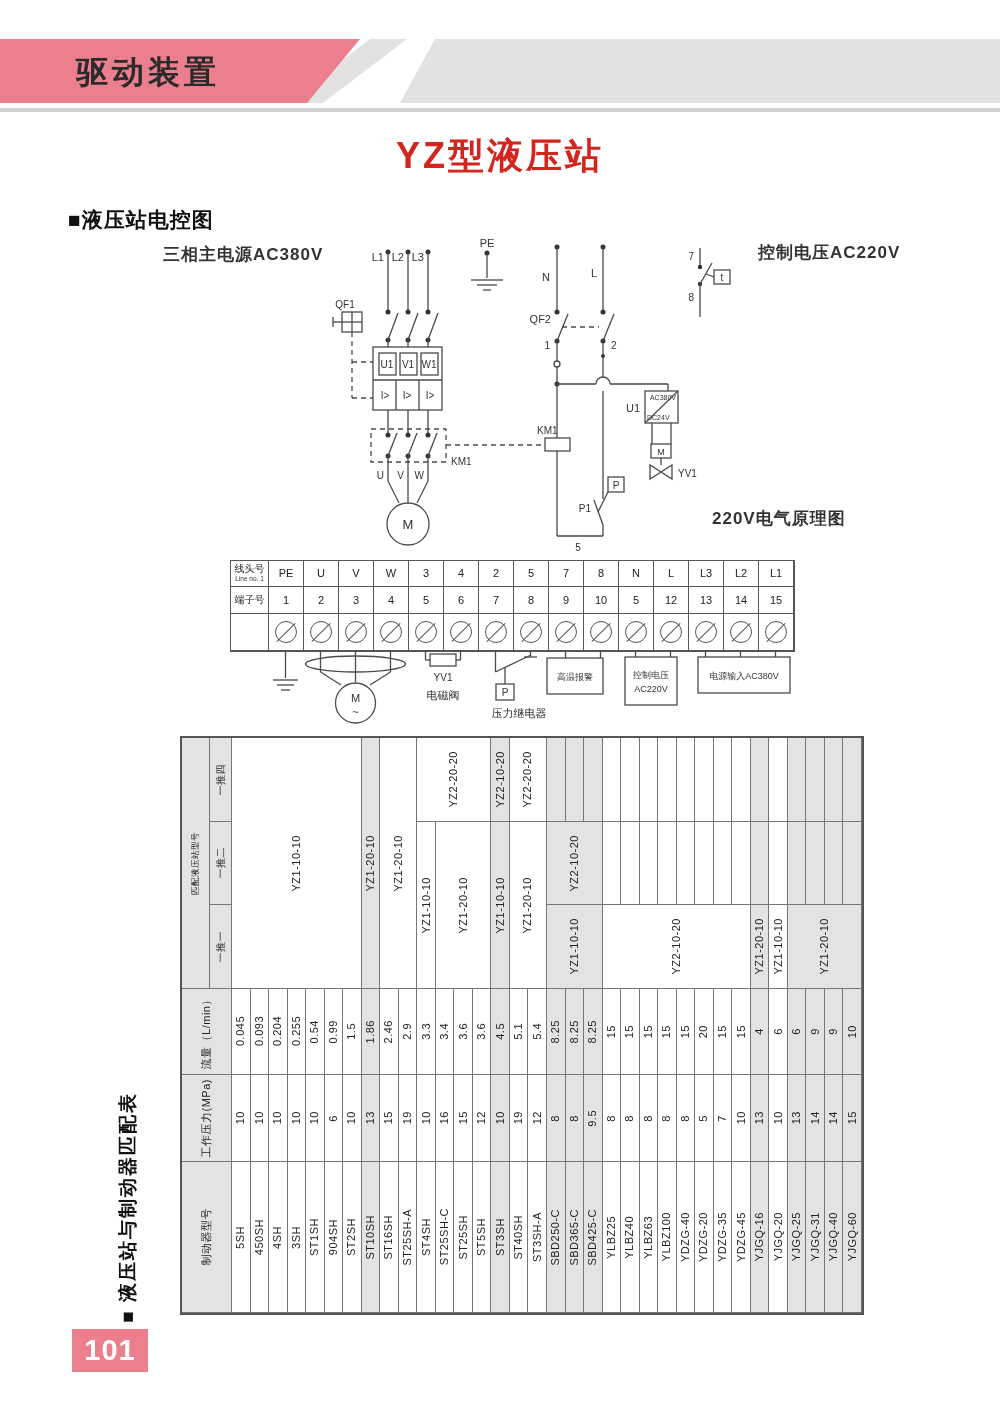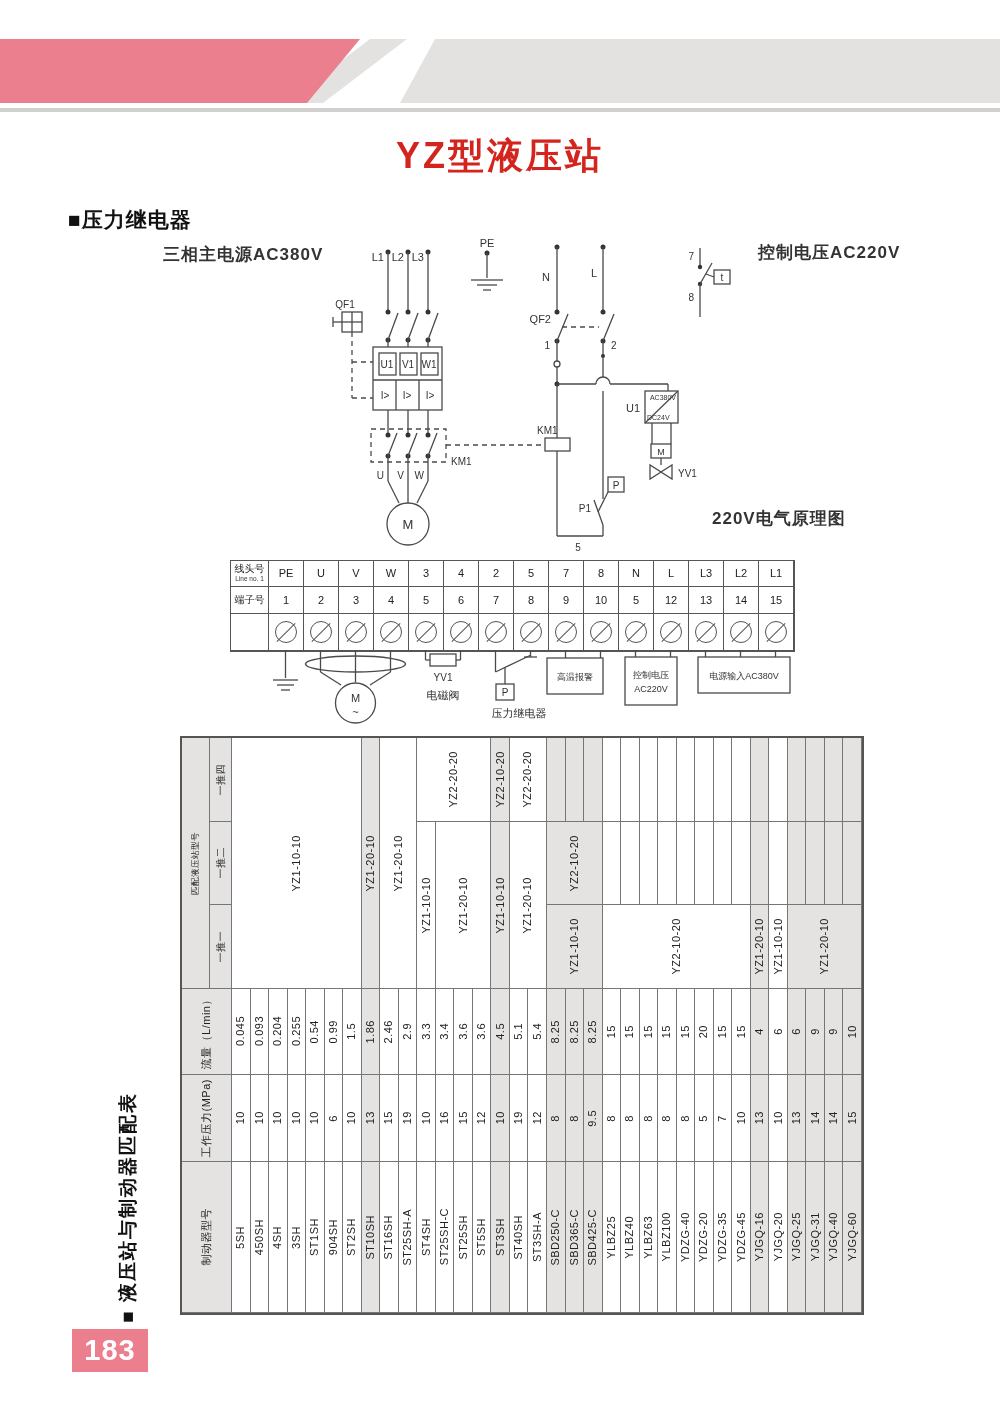--- a/index.html
+++ b/index.html
@@ -58,25 +58,26 @@
   .page-no{position:absolute;left:72px;top:1329px;width:76px;height:43px;background:#ec7f8e;
     display:flex;align-items:center;justify-content:center;color:#fff;font-size:29px;font-weight:bold;letter-spacing:1px;}
 </style>
 </head>
 <body>
 
 <div class="hdr-band">
   <div class="hdr-gray"></div>
   <div class="hdr-stripe"></div>
   <div class="hdr-pink"></div>
+  <div class="hdr-title">驱动装置</div>
 </div>
 <div class="hdr-rule"></div>
 
 <div class="page-title">YZ型液压站</div>
-<div class="section-head">■压力继电器</div>
+<div class="section-head">■液压站电控图</div>
 
 <span class="cap" style="left:163px;top:243px;">三相主电源AC380V</span>
 <span class="cap" style="left:758px;top:241px;">控制电压AC220V</span>
 <span class="cap" style="left:712px;top:507px;">220V电气原理图</span>
 
 <svg class="circ" viewBox="330 236 650 322">
 
   <circle class="dot" cx="388" cy="252" r="2.5"></circle>
     <circle class="dot" cx="408" cy="252" r="2.5"></circle>
     <circle class="dot" cx="428" cy="252" r="2.5"></circle>
@@ -762,14 +763,14 @@
     <div class="tcell" style="grid-area: 2 / 30;"></div>
     <div class="tcell shade" style="grid-area: 2 / 31;"></div>
     <div class="tcell" style="grid-area: 2 / 32;"></div>
     <div class="tcell shade" style="grid-area: 2 / 33;"></div>
     <div class="tcell shade" style="grid-area: 2 / 34;"></div>
     <div class="tcell shade" style="grid-area: 2 / 35;"></div>
     <div class="tcell shade" style="grid-area: 2 / 36;"></div>
   </div>
 
 <div class="page-no">
-  <span>183</span>
+  <span>101</span>
 </div>
 
 </body></html>

